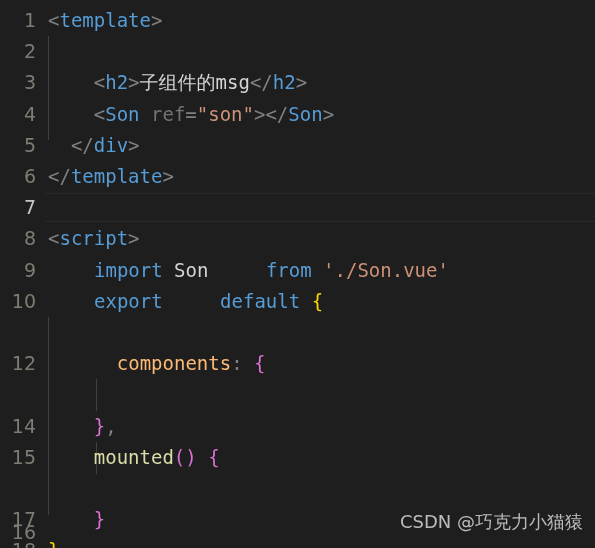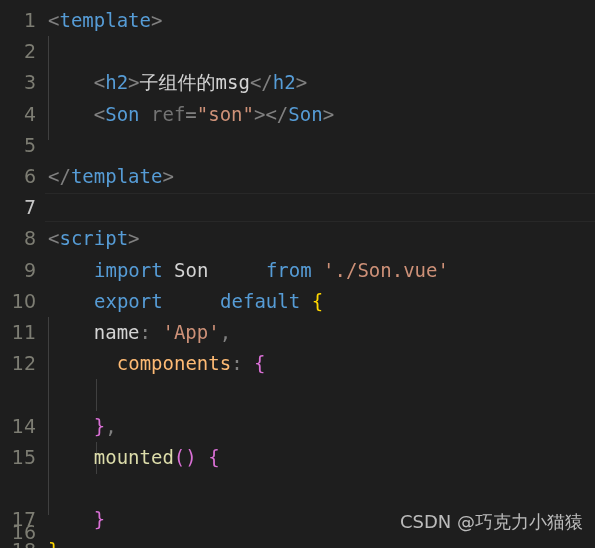--- a/index.html
+++ b/index.html
@@ -160,20 +160,21 @@
     <span class="code-text">    <span class="t-punc">&lt;</span><span class="t-tag">h2</span><span class="t-punc">&gt;</span><span class="t-text cjk">子组件的</span><span class="t-text">msg</span><span class="t-punc">&lt;/</span><span class="t-tag">h2</span><span class="t-punc">&gt;</span></span>
   </div>
 
   <div class="row" style="top:98.6px;position:absolute;left:0;right:0;">
     <span class="lineno">4</span>
     <span class="code-text">    <span class="t-punc">&lt;</span><span class="t-tag">Son</span> <span class="t-attr">ref</span><span class="t-punc">=</span><span class="t-str">"son"</span><span class="t-punc">&gt;&lt;/</span><span class="t-tag">Son</span><span class="t-punc">&gt;</span></span>
   </div>
 
   <div class="row" style="top:129.8px;position:absolute;left:0;right:0;">
     <span class="lineno">5</span>
+    <span class="code-text">  <span class="t-punc">&lt;/</span><span class="t-tag">div</span><span class="t-punc">&gt;</span></span>
   </div>
 
   <div class="row" style="top:161px;position:absolute;left:0;right:0;">
     <span class="lineno">6</span>
     <span class="code-text"><span class="t-punc">&lt;/</span><span class="t-tag">template</span><span class="t-punc">&gt;</span></span>
   </div>
 
   <div class="row active" style="top:192.2px;position:absolute;left:0;right:0;">
     <span class="lineno">7</span>
     <span class="code-text"></span>
@@ -187,24 +188,20 @@
   <div class="row" style="top:254.6px;position:absolute;left:0;right:0;">
     <span class="lineno">9</span>
     <span class="code-text"><span class="t-kw">import</span> <span class="t-ident">Son</span> <span class="t-kw">from</span> <span class="t-str">'./Son.vue'</span></span>
   </div>
 
   <div class="row" style="top:285.8px;position:absolute;left:0;right:0;">
     <span class="lineno">10</span>
     <span class="code-text"><span class="t-kw">export</span> <span class="t-kw">default</span> <span class="t-br1">{</span></span>
   </div>
 
-  <div class="row" style="top:317px;position:absolute;left:0;right:0;">
-    <span class="lineno">11</span>
-    <span class="code-text">    <span class="t-prop" style="color:#d4d4d4;">name</span><span class="t-punc">:</span> <span class="t-str">'App'</span><span class="t-punc">,</span></span>
-  </div>
 
   <div class="row" style="top:348.2px;position:absolute;left:0;right:0;">
     <span class="lineno">12</span>
     <span class="code-text">    <span style="color:#fdba74;margin-left:23px;">components</span><span class="t-punc">:</span> <span class="t-br2">{</span></span>
   </div>
 
 
   <div class="row" style="top:410.6px;position:absolute;left:0;right:0;">
     <span class="lineno">14</span>
     <span class="code-text">    <span class="t-br2">}</span><span class="t-punc">,</span></span>

